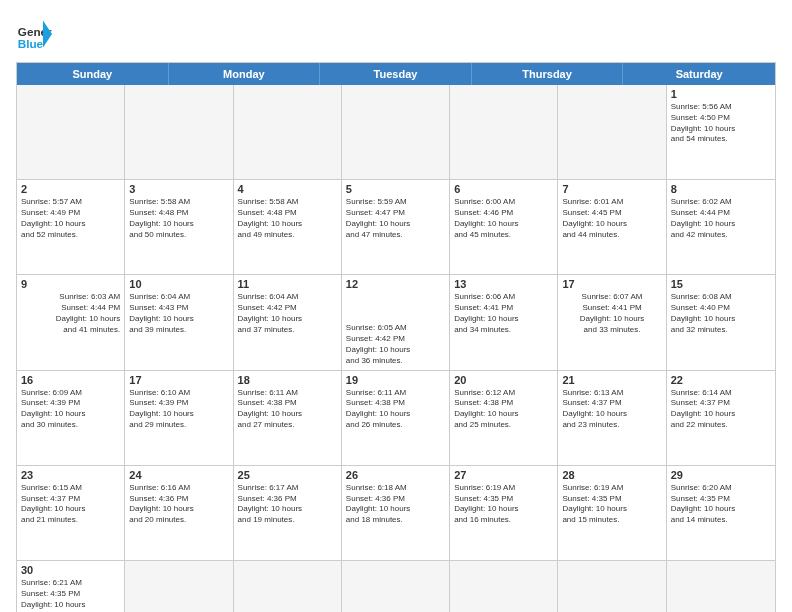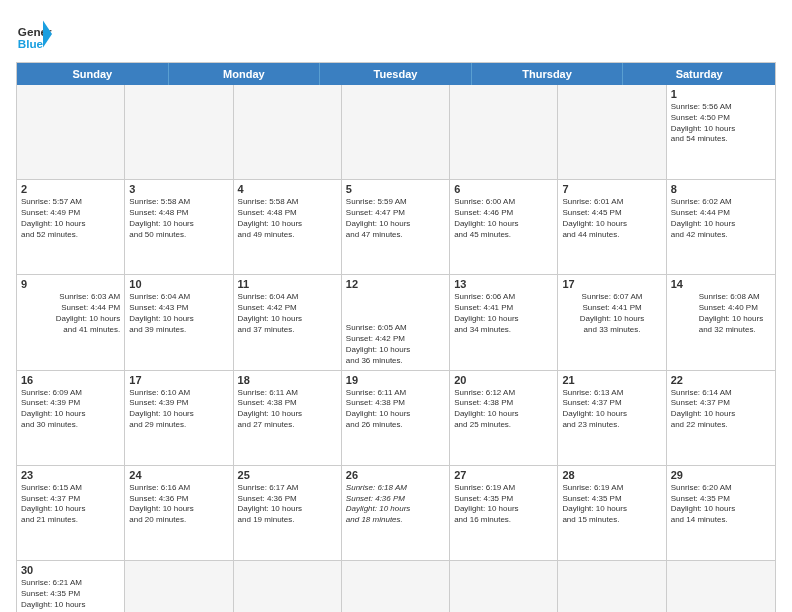--- a/index.html
+++ b/index.html
@@ -228,22 +228,22 @@
 and 34 minutes.</div>
           </div>
           <div class="cell">
             <span class="cell-number">17</span>
             <div class="cell-info" style="white-space: pre-line; text-align: center;">Sunrise: 6:07 AM
 Sunset: 4:41 PM
 Daylight: 10 hours
 and 33 minutes.</div>
           </div>
           <div class="cell">
-            <span class="cell-number">14</span>
-            <div class="cell-info" style="white-space: pre-line; margin-left: 28px;">Sunrise: 6:08 AM
+            <span class="cell-number">15</span>
+            <div class="cell-info" style="white-space: pre-line;">Sunrise: 6:08 AM
 Sunset: 4:40 PM
 Daylight: 10 hours
 and 32 minutes.</div>
           </div>
         </div>
         <div class="calendar-row">
           <div class="cell">
             <span class="cell-number">16</span>
             <div class="cell-info" style="white-space: pre-line;">Sunrise: 6:09 AM
 Sunset: 4:39 PM
@@ -310,21 +310,21 @@
           </div>
           <div class="cell">
             <span class="cell-number">25</span>
             <div class="cell-info" style="white-space: pre-line;">Sunrise: 6:17 AM
 Sunset: 4:36 PM
 Daylight: 10 hours
 and 19 minutes.</div>
           </div>
           <div class="cell">
             <span class="cell-number">26</span>
-            <div class="cell-info" style="white-space: pre-line; font-style: italic;">Sunrise: 6:18 AM
+            <div class="cell-info" style="white-space: pre-line;">Sunrise: 6:18 AM
 Sunset: 4:36 PM
 Daylight: 10 hours
 and 18 minutes.</div>
           </div>
           <div class="cell">
             <span class="cell-number">27</span>
             <div class="cell-info" style="white-space: pre-line;">Sunrise: 6:19 AM
 Sunset: 4:35 PM
 Daylight: 10 hours
 and 16 minutes.</div>

